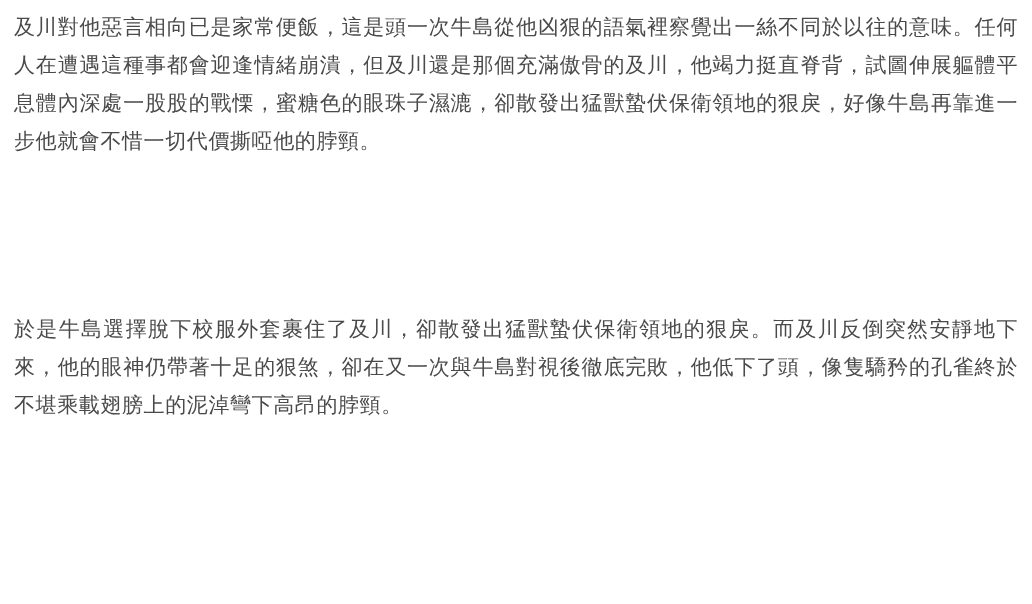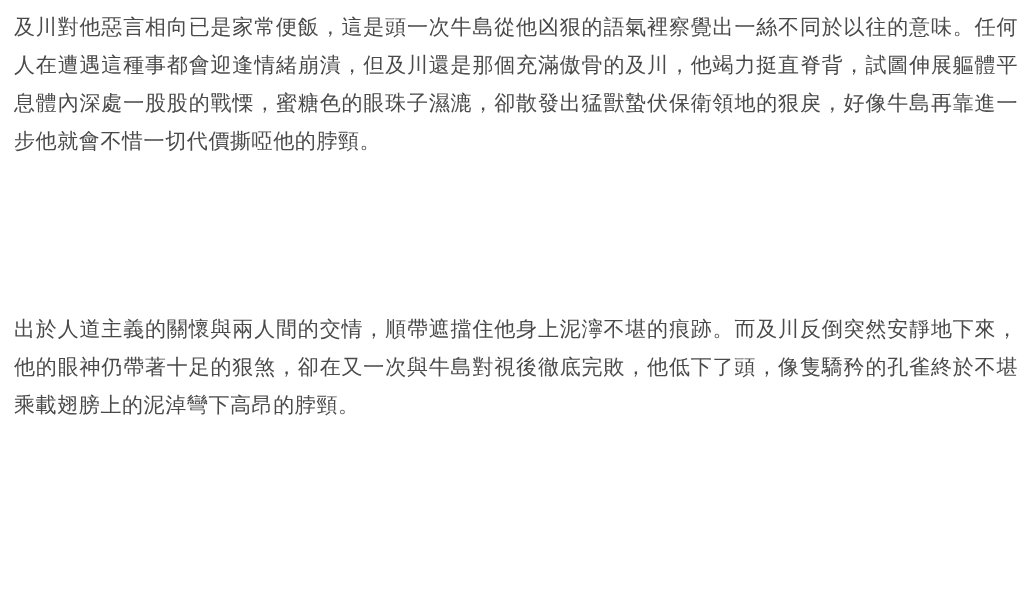--- a/index.html
+++ b/index.html
@@ -35,14 +35,14 @@
     height: 74px;
   }
 </style>
 </head>
 <body>
 
 <div class="reader">
   <p class="para">及川對他惡言相向已是家常便飯，這是頭一次牛島從他凶狠的語氣裡察覺出一絲不同於以往的意味。任何人在遭遇這種事都會迎逢情緒崩潰，但及川還是那個充滿傲骨的及川，他竭力挺直脊背，試圖伸展軀體平息體內深處一股股的戰慄，蜜糖色的眼珠子濕漉，卻散發出猛獸蟄伏保衛領地的狠戾，好像牛島再靠進一步他就會不惜一切代價撕啞他的脖頸。</p>
   <div class="gap-large"></div>
   <div class="gap-medium"></div>
-  <p class="para">出於人道主義的關懷與兩人間的交情，順帶遮擋住他身上泥濘不堪的痕跡。而及川反倒突然安靜地下來，他的眼神仍帶著十足的狠煞，卻在又一次與牛島對視後徹底完敗，他低下了頭，像隻驕矜的孔雀終於不堪乘載翅膀上的泥淖彎下高昂的脖頸。</p>
+  <p class="para">於是牛島選擇脫下校服外套裹住了及川，卻散發出猛獸蟄伏保衛領地的狠戾。而及川反倒突然安靜地下來，他的眼神仍帶著十足的狠煞，卻在又一次與牛島對視後徹底完敗，他低下了頭，像隻驕矜的孔雀終於不堪乘載翅膀上的泥淖彎下高昂的脖頸。</p>
 </div>
 
 </body></html>

